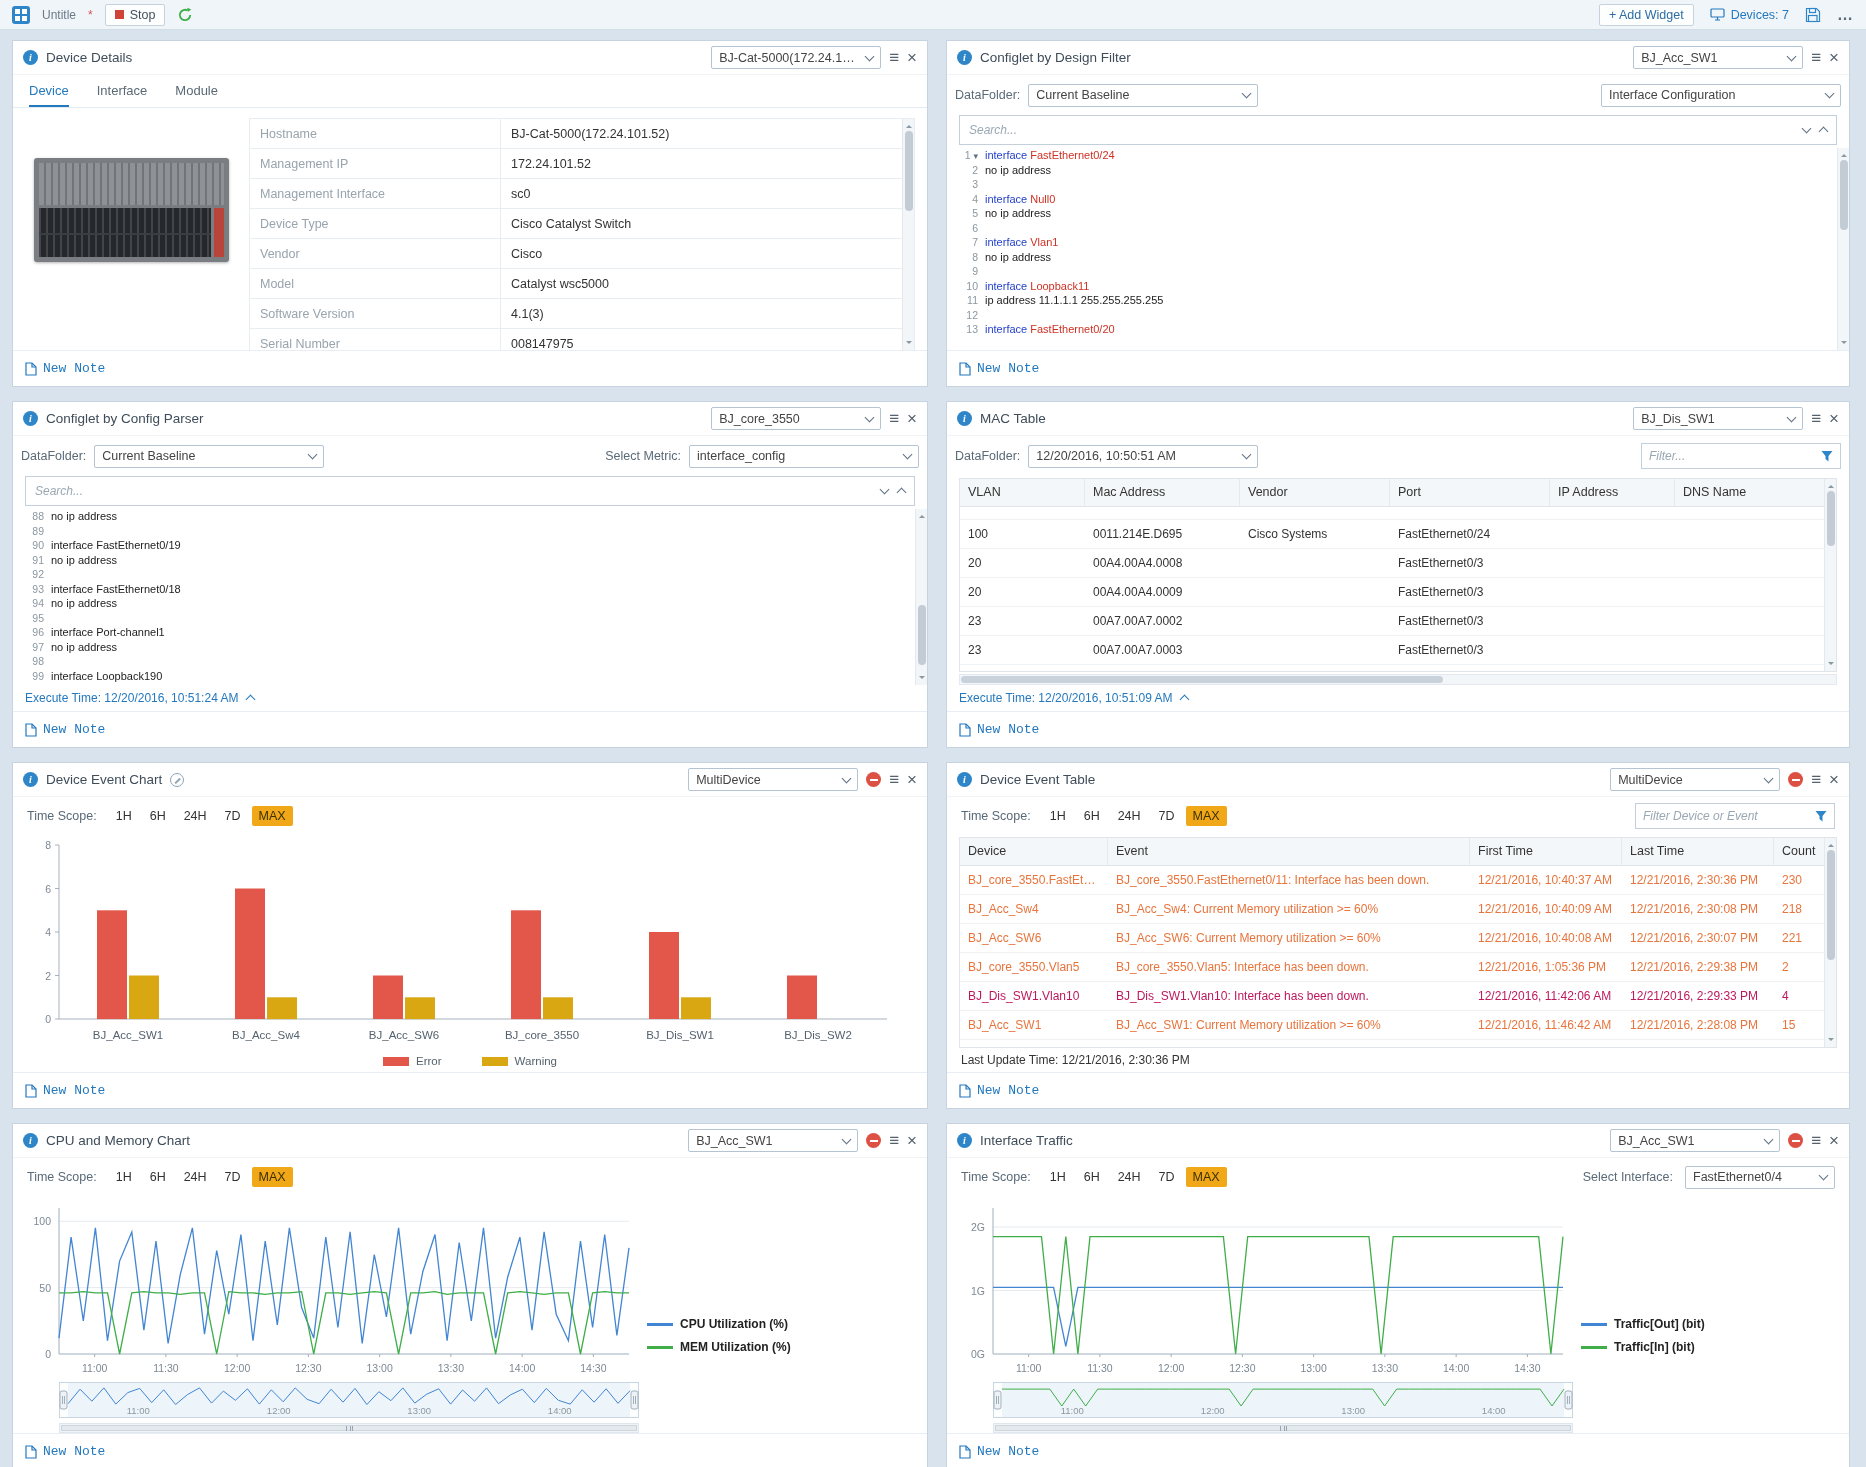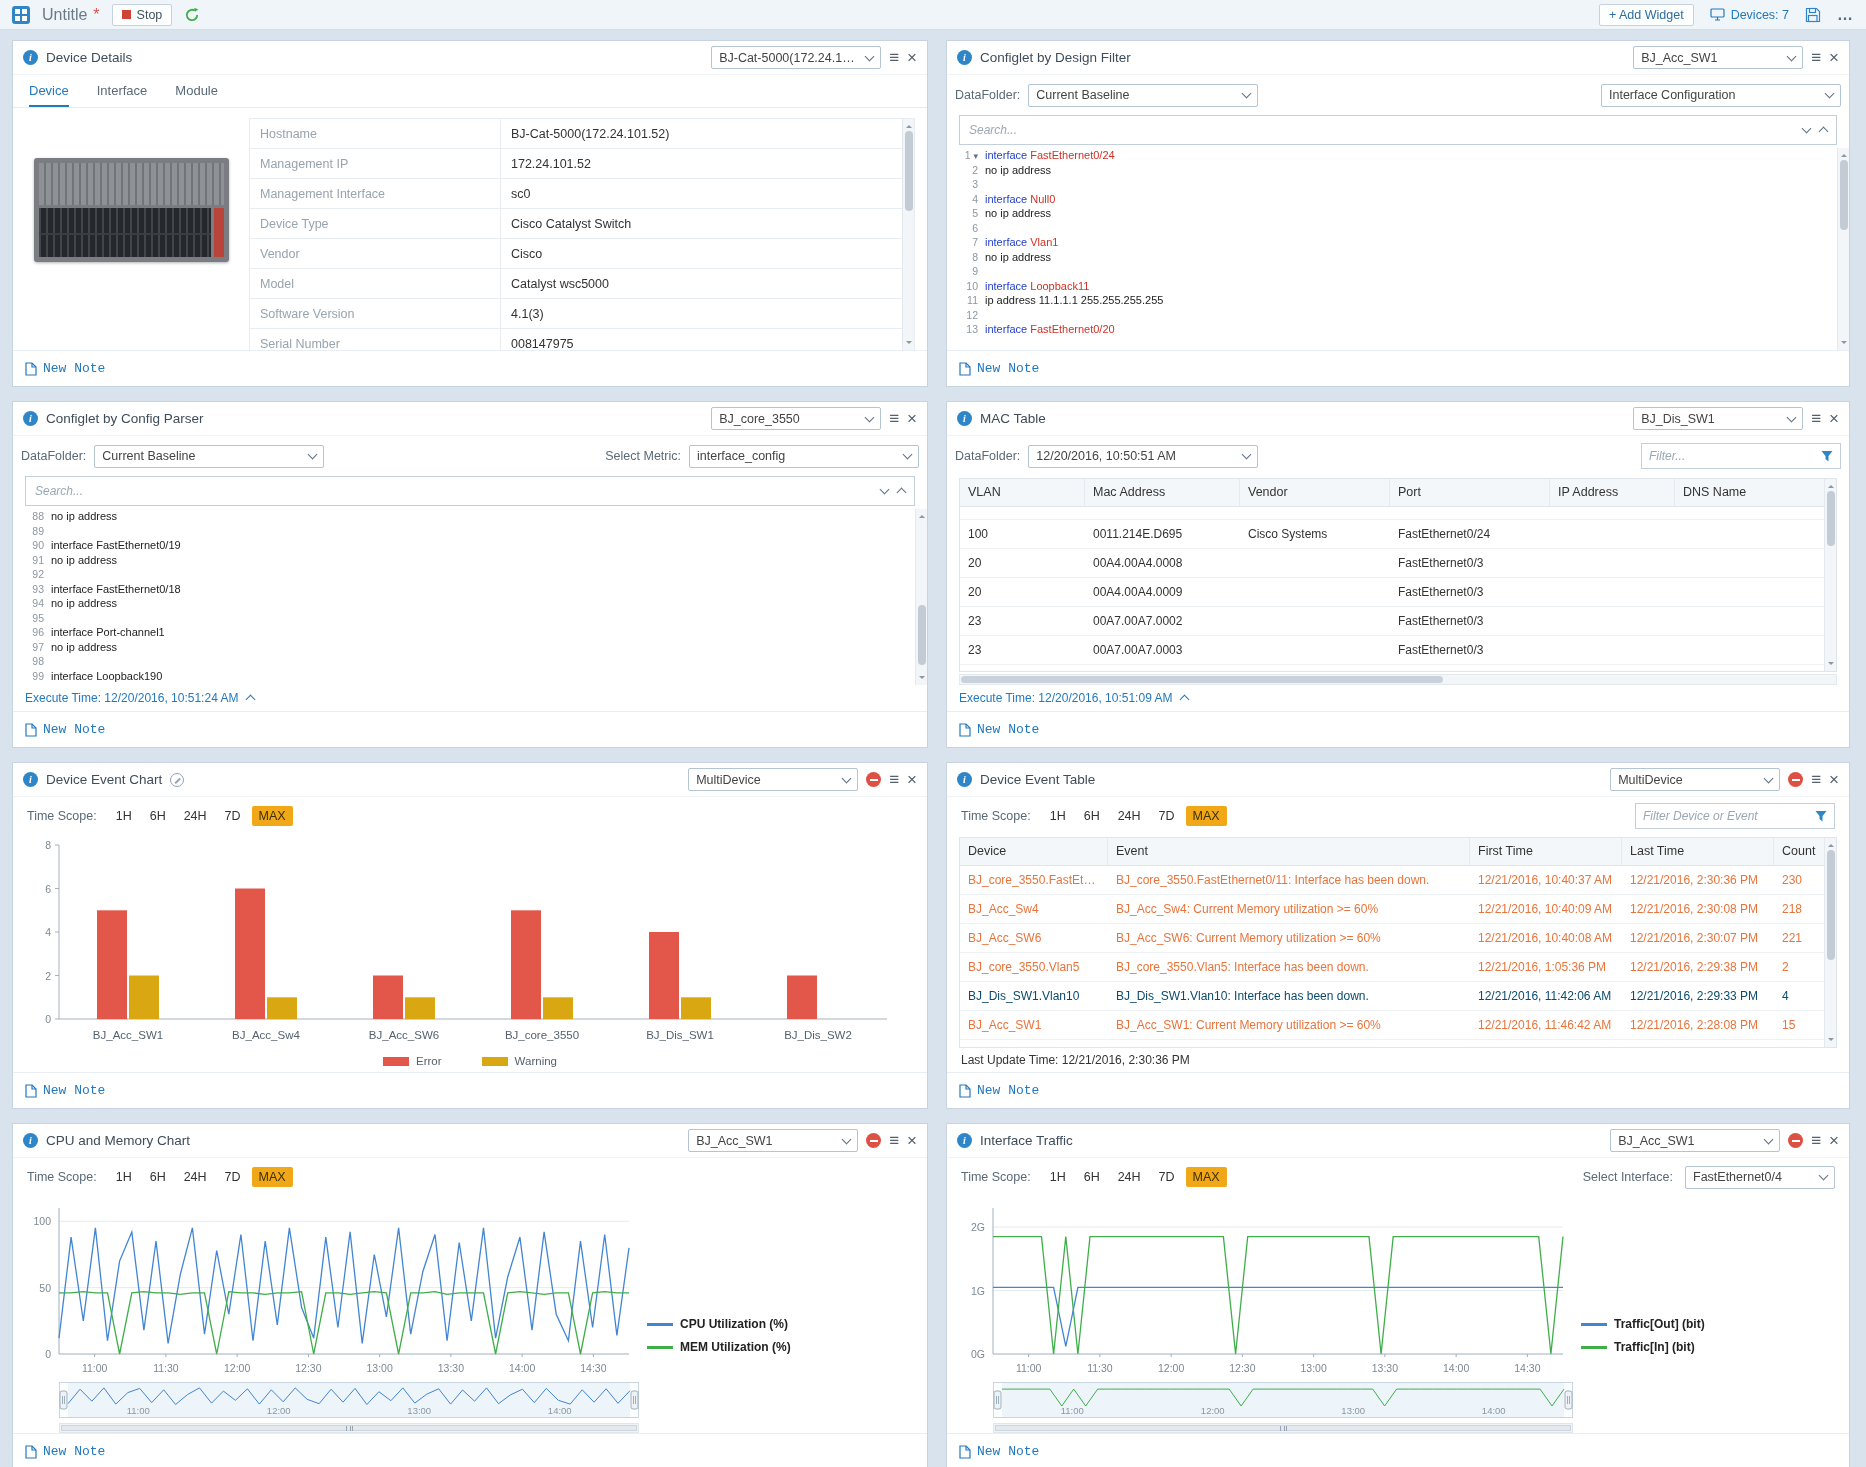--- a/index.html
+++ b/index.html
@@ -3,21 +3,21 @@
 <meta charset="utf-8">
 <style>
   *{margin:0;padding:0;box-sizing:border-box;}
   html,body{width:1866px;height:1467px;}
   body{font-family:"Liberation Sans",sans-serif;background:#d9e3ed;color:#333;font-size:13px;overflow:hidden;}
 
   
   .topbar{height:30px;background:#f0f5f9;border-bottom:1px solid #d2dde7;display:flex;align-items:center;padding:0 12px;gap:12px;}
   .app-ic{width:18px;height:18px;background:#2e86c8;border-radius:3px;position:relative;flex:0 0 18px;}
   .app-ic::after{content:"";position:absolute;left:3px;top:3px;width:5px;height:5px;background:#fff;box-shadow:7px 0 #fff,0 7px #fff,7px 7px #fff;}
-  .tb-title{font-size:16px;color:#6b7a87;display:flex;gap:6px;}
+  .tb-title{font-size:12px;color:#6b7a87;display:flex;gap:12px;}
   .tb-title .dirty{color:#d9534f;}
   .tb-btn{display:flex;align-items:center;gap:6px;height:22px;padding:0 9px;background:#fdfefe;border:1px solid #c6d2dd;border-radius:2px;font-size:12.5px;color:#44525f;cursor:pointer;font-family:inherit;}
   .stop-sq{width:9px;height:9px;background:#cf4436;display:inline-block;}
   .tb-right{margin-left:auto;display:flex;align-items:center;gap:16px;}
   .devices{display:flex;align-items:center;gap:6px;color:#2478bd;font-size:12.5px;cursor:pointer;}
   .more-ic{color:#5a6b7a;font-size:16px;font-weight:bold;letter-spacing:1px;cursor:pointer;}
   .addw{color:#2d6da3;}
 
   
   .board{display:grid;grid-template-columns:916px 904px;column-gap:18px;row-gap:14px;padding:10px 12px;grid-auto-rows:347px;}
@@ -646,21 +646,21 @@
             <div class="gt-cell" style="width:152px">12/21/2016, 2:30:07 PM</div>
             <div class="gt-cell" style="width:54px">221</div>
           </div>
           <div class="gt-row" style="color:#e8743c">
             <div class="gt-cell" style="width:148px">BJ_core_3550.Vlan5</div>
             <div class="gt-cell" style="width:362px">BJ_core_3550.Vlan5: Interface has been down.</div>
             <div class="gt-cell" style="width:152px">12/21/2016, 1:05:36 PM</div>
             <div class="gt-cell" style="width:152px">12/21/2016, 2:29:38 PM</div>
             <div class="gt-cell" style="width:54px">2</div>
           </div>
-          <div class="gt-row" style="color:#0c4a6e">
+          <div class="gt-row" style="color:#be185d">
             <div class="gt-cell" style="width:148px">BJ_Dis_SW1.Vlan10</div>
             <div class="gt-cell" style="width:362px">BJ_Dis_SW1.Vlan10: Interface has been down.</div>
             <div class="gt-cell" style="width:152px">12/21/2016, 11:42:06 AM</div>
             <div class="gt-cell" style="width:152px">12/21/2016, 2:29:33 PM</div>
             <div class="gt-cell" style="width:54px">4</div>
           </div>
           <div class="gt-row" style="color:#e8743c">
             <div class="gt-cell" style="width:148px">BJ_Acc_SW1</div>
             <div class="gt-cell" style="width:362px">BJ_Acc_SW1: Current Memory utilization &gt;= 60%</div>
             <div class="gt-cell" style="width:152px">12/21/2016, 11:46:42 AM</div>

